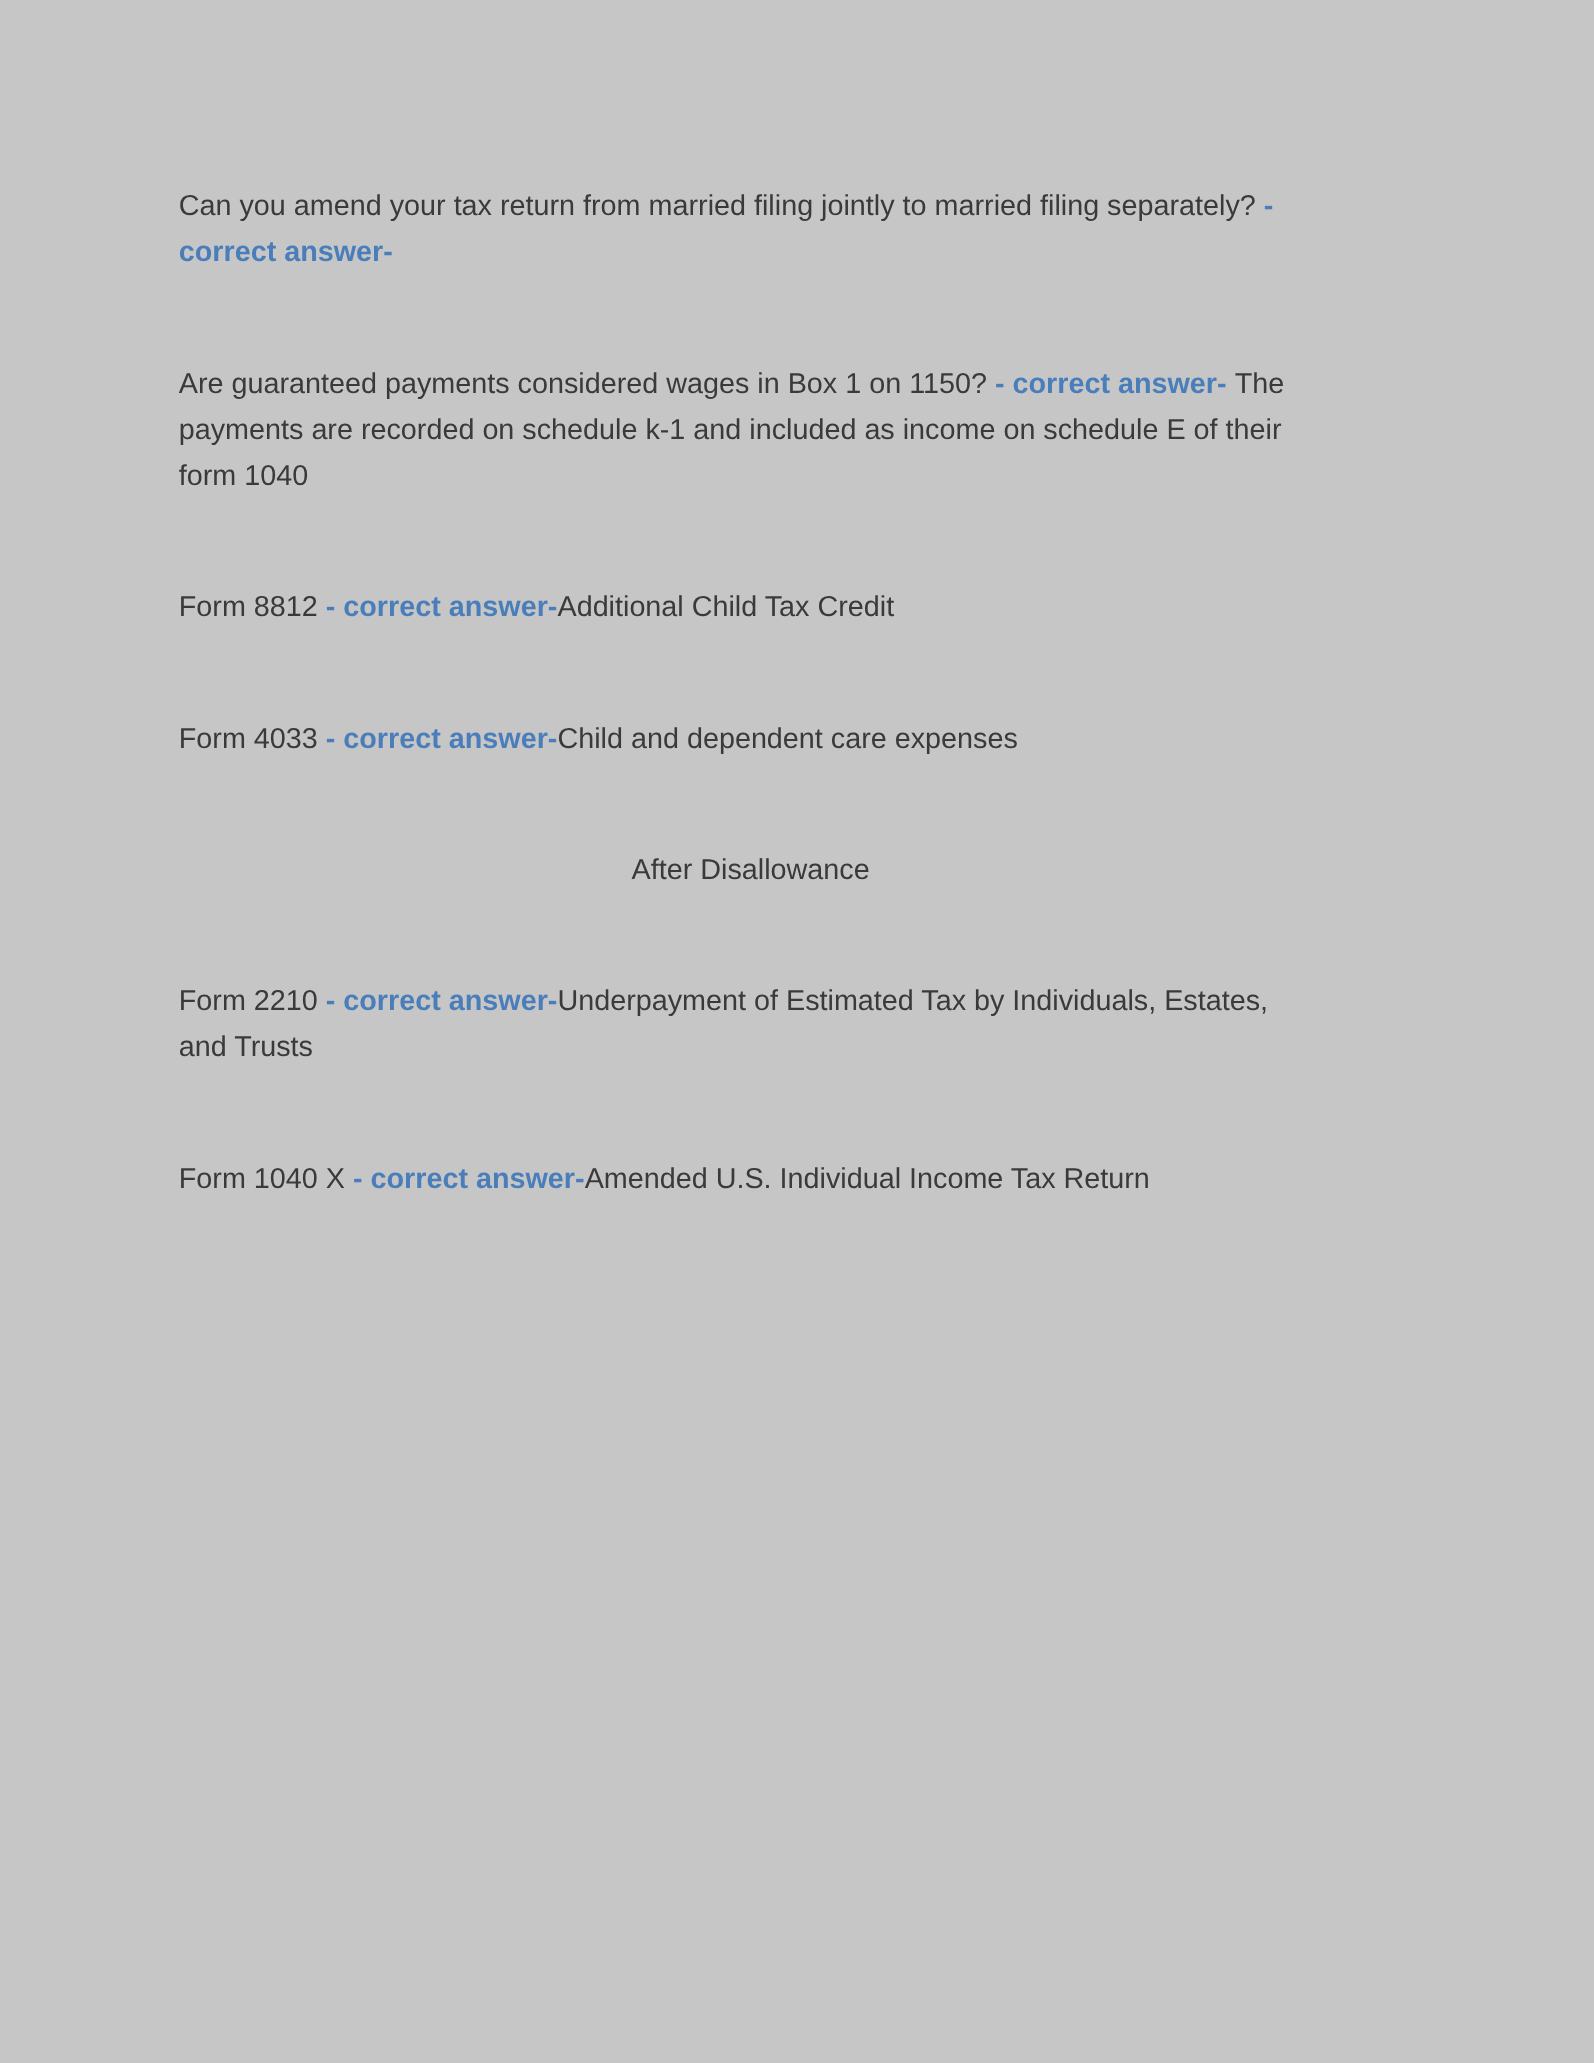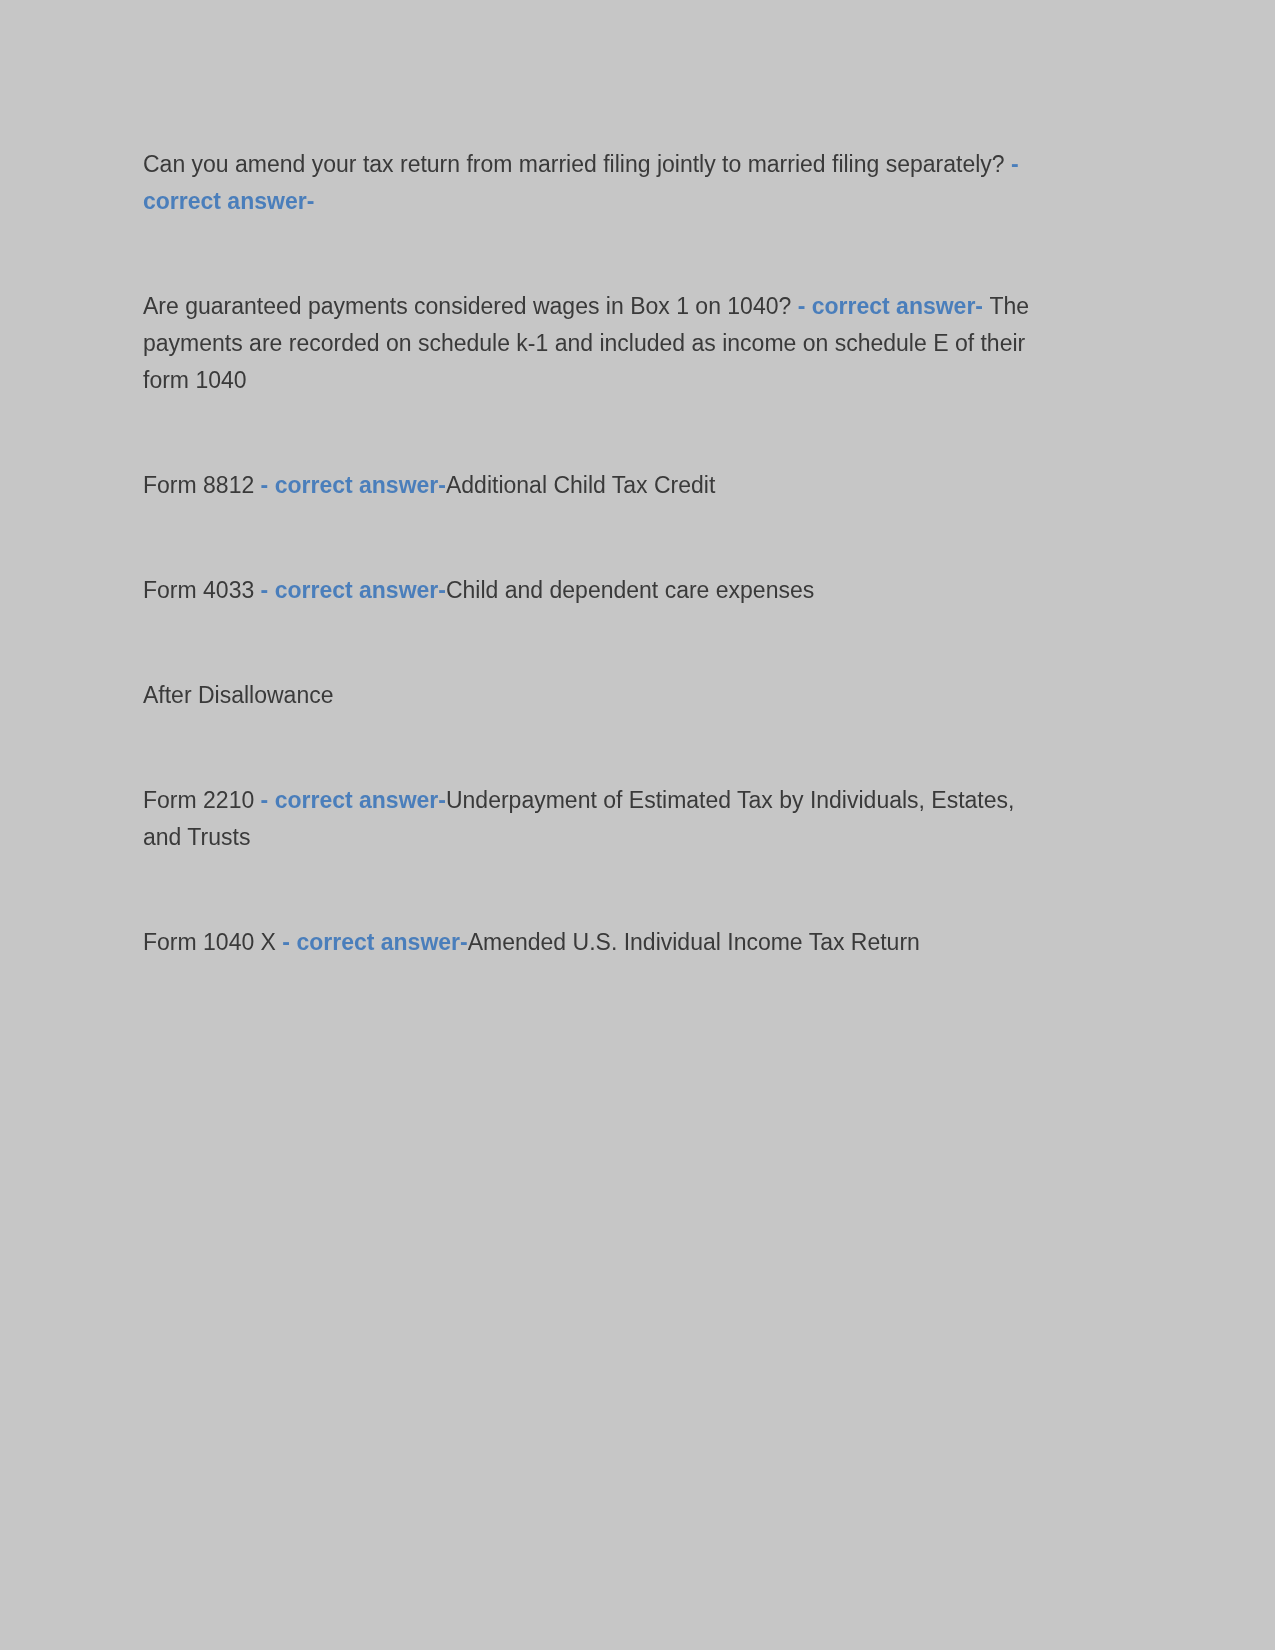--- a/index.html
+++ b/index.html
@@ -37,33 +37,34 @@
     font-size: 23px;
     line-height: 37px;
     color: var(--fg);
   }
   .marker {
     color: var(--accent);
     font-weight: 700;
   }
   .extra-line {
     margin-top: 15px;
+    text-align: center;
   }
 </style>
 </head>
 <body>
 
 <div class="page">
   <div class="content" id="qa-list">
   <div class="qa-block">
     <p class="qa-text"><span class="q">Can you amend your tax return from married filing jointly to married filing separately? </span><span class="marker">- correct answer-</span><span class="a"></span></p>
   </div>
 
   <div class="qa-block">
-    <p class="qa-text"><span class="q">Are guaranteed payments considered wages in Box 1 on 1040? </span><span class="marker">- correct answer- </span><span class="a">The payments are recorded on schedule k-1 and included as income on schedule E of their form 1040</span></p>
+    <p class="qa-text"><span class="q">Are guaranteed payments considered wages in Box 1 on 1150? </span><span class="marker">- correct answer- </span><span class="a">The payments are recorded on schedule k-1 and included as income on schedule E of their form 1040</span></p>
   </div>
 
   <div class="qa-block">
     <p class="qa-text"><span class="q">Form 8812 </span><span class="marker">- correct answer-</span><span class="a">Additional Child Tax Credit</span></p>
   </div>
 
 
 
   <div class="qa-block">
     <p class="qa-text"><span class="q">Form 4033 </span><span class="marker">- correct answer-</span><span class="a">Child and dependent care expenses</span></p>

